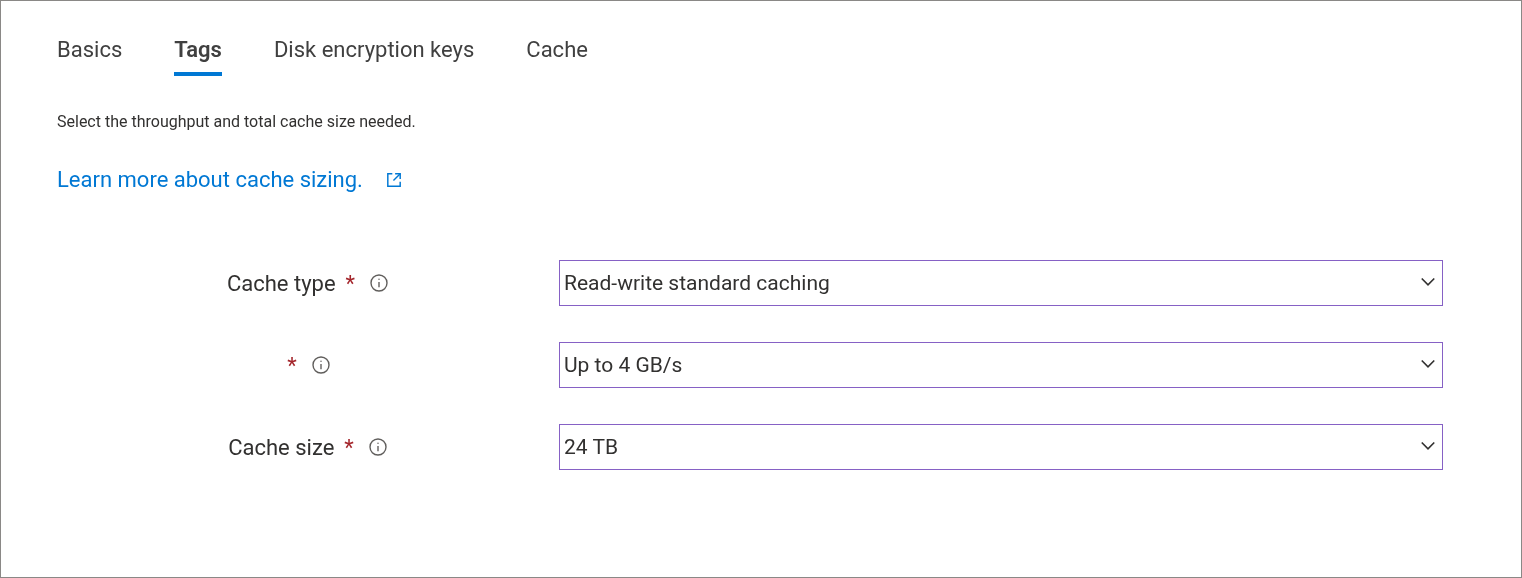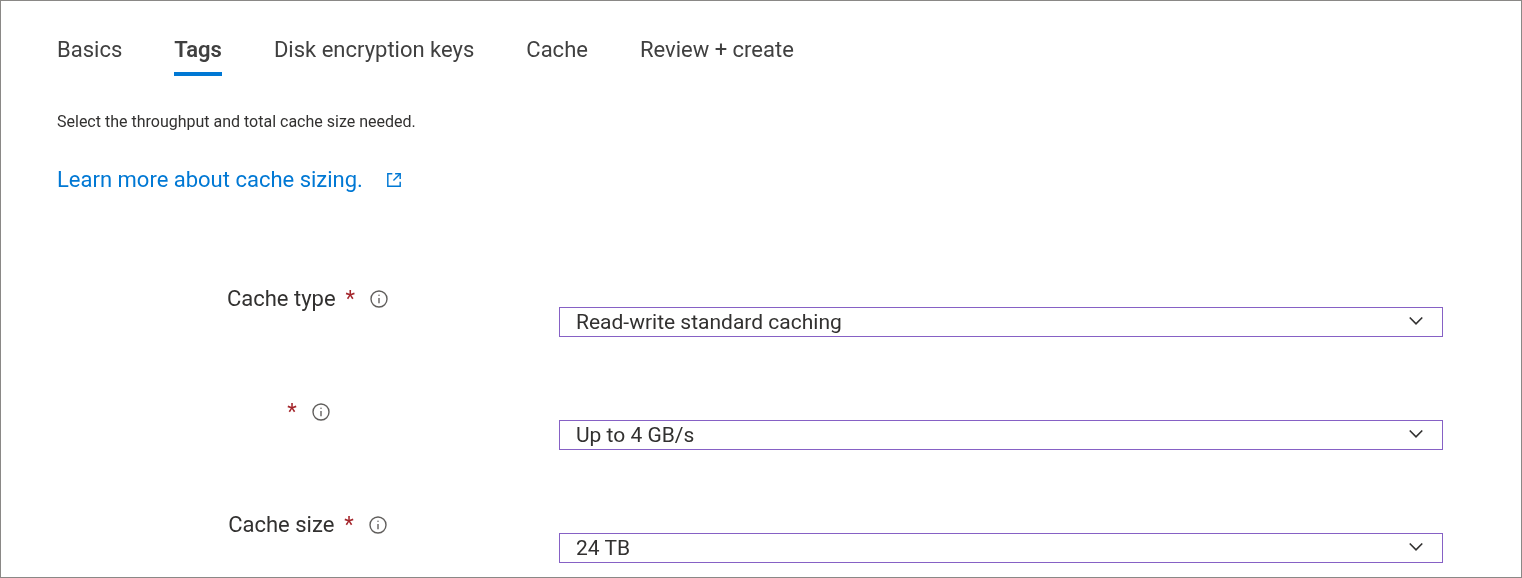--- a/index.html
+++ b/index.html
@@ -64,45 +64,43 @@
       margin-left: 2px;
     }
     .info-icon {
       display: inline-flex;
       align-items: center;
       margin-left: 6px;
     }
     .select {
       flex: 1;
       max-width: 884px;
-      height: 30px;
+      height: 46px;
       border: 1px solid #8661c5;
       background: #ffffff;
       display: flex;
       align-items: center;
       justify-content: space-between;
-      padding: 0 16px;
+      padding: 0 4px;
       font-size: 21px;
       color: #323130;
       cursor: pointer;
-      margin-top: 47px;
     }
     .select svg { flex: none; }
   </style>
 </head>
 <body>
 
 
 
 <div class="tabs">
   <div class="tab">Basics</div>
   <div class="tab active">Tags</div>
   <div class="tab">Disk encryption keys</div>
   <div class="tab">Cache</div>
-  <div class="tab">Review + create</div>
 </div>
 
 <div class="description">Select the throughput and total cache size needed.</div>
 
 <a class="learn-link">
   <span>Learn more about cache sizing.</span>
   <span class="info-icon">
     <svg width="18" height="18" viewBox="0 0 16 16" fill="none" stroke="#0078d4" stroke-width="1.3">
       <path d="M6.5 2.5 H2.5 V13.5 H13.5 V9.5"></path>
       <path d="M9 2.5 H13.5 V7"></path>

